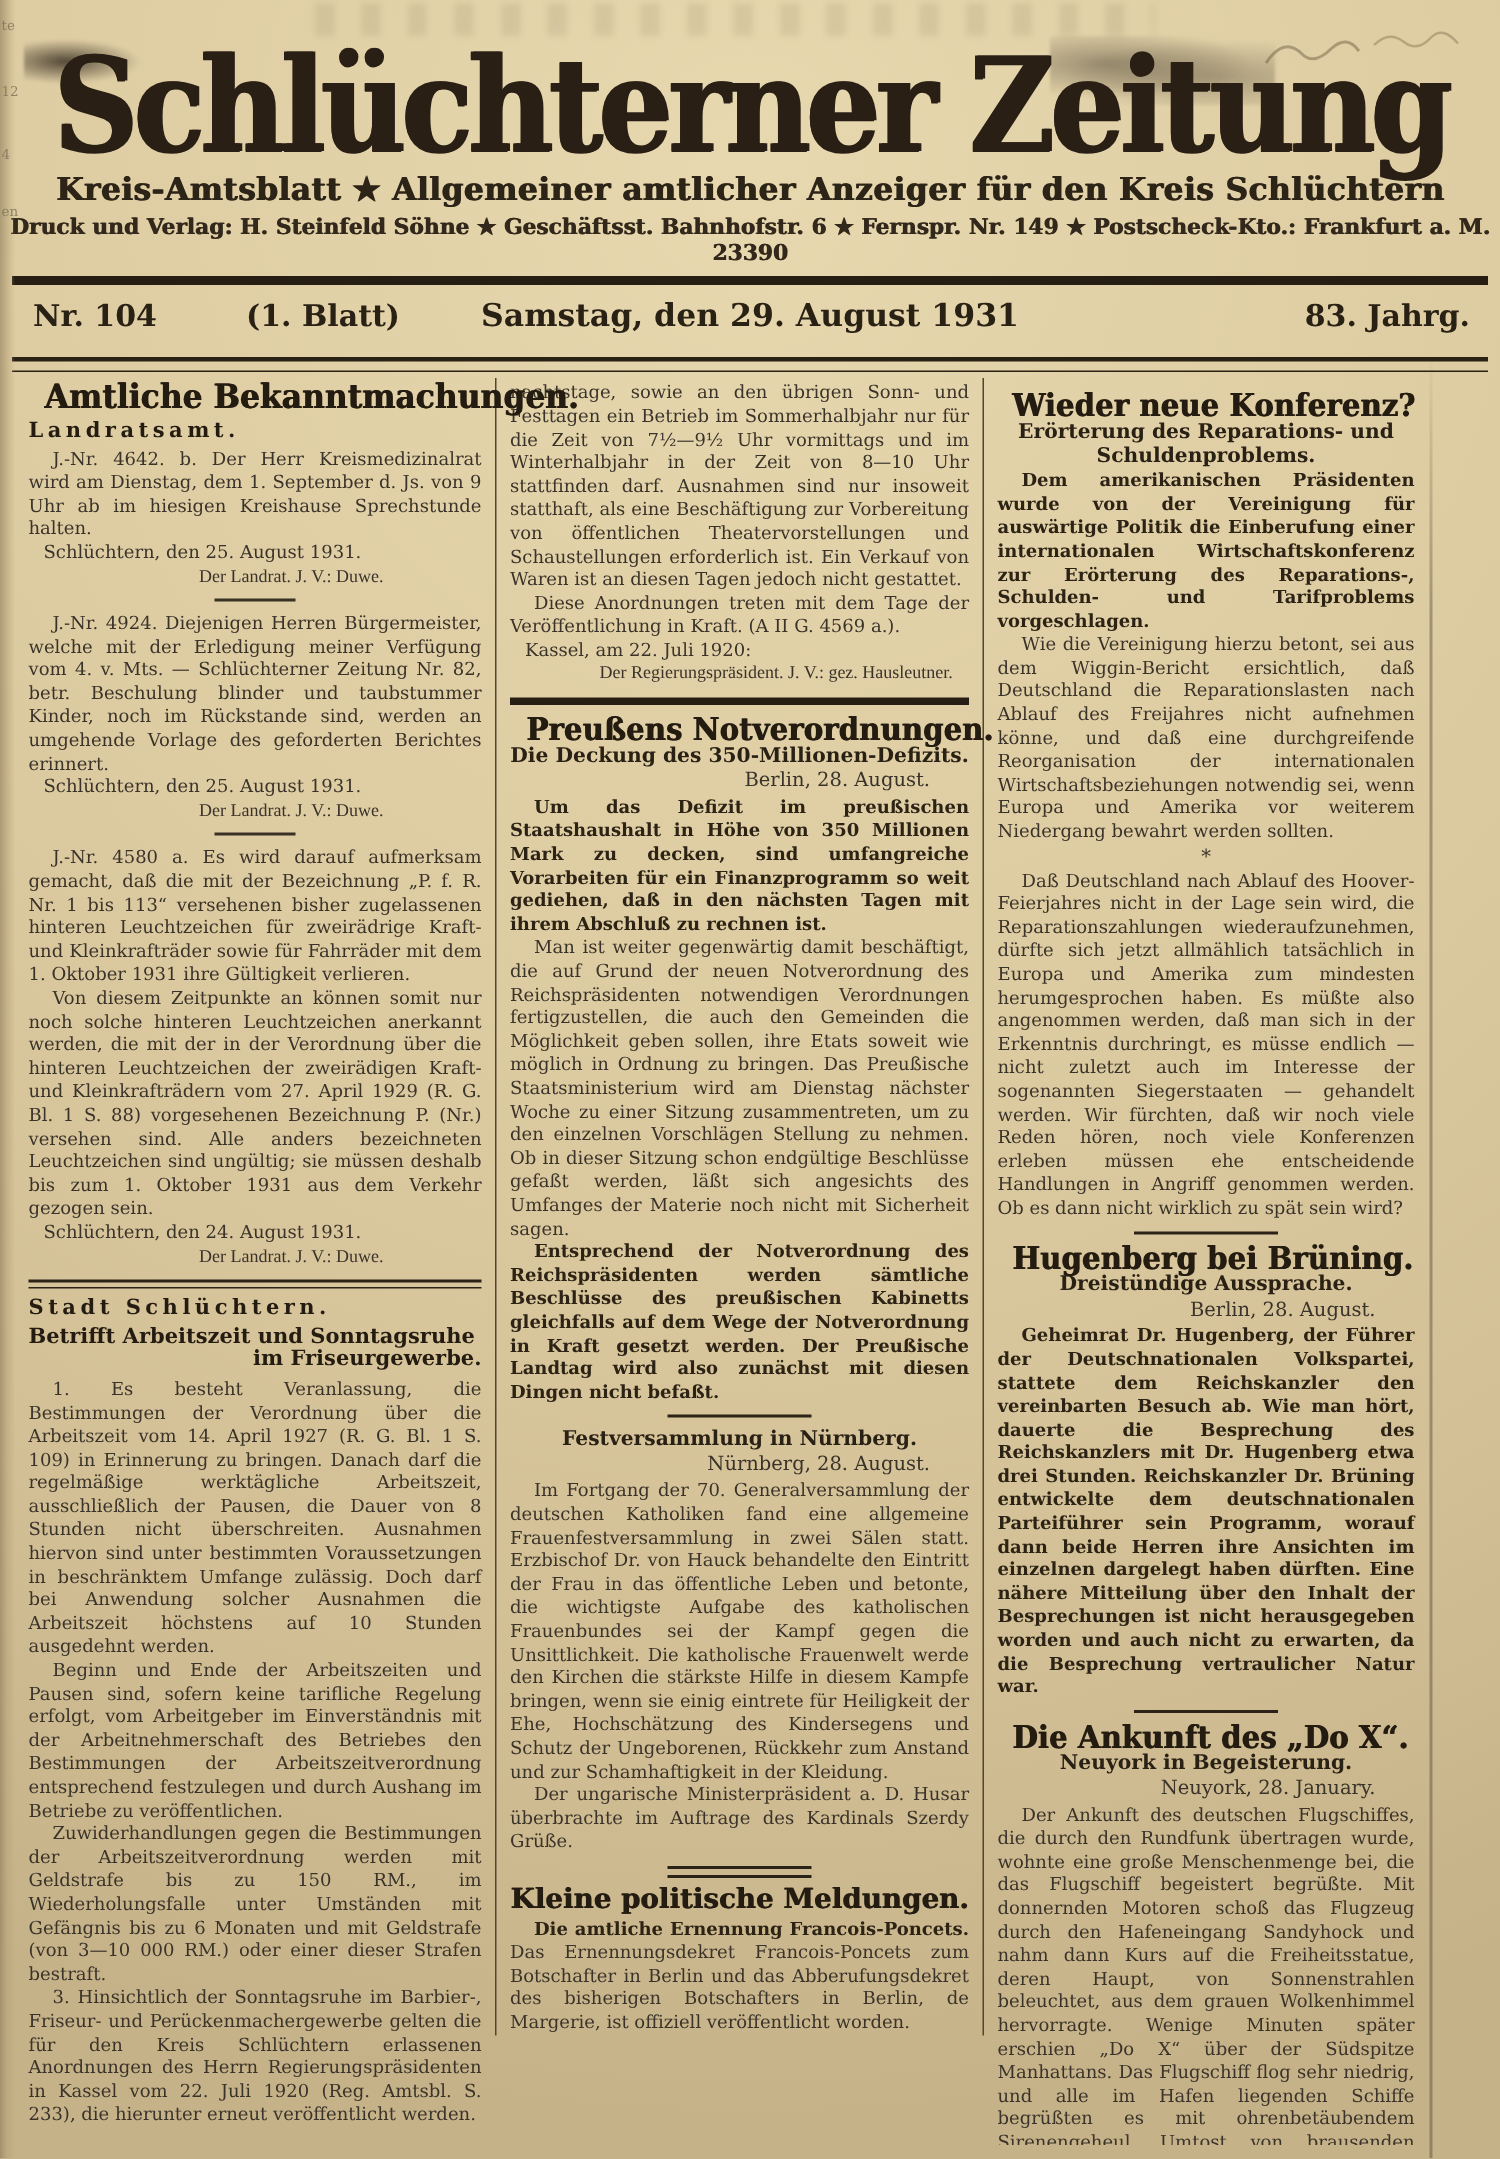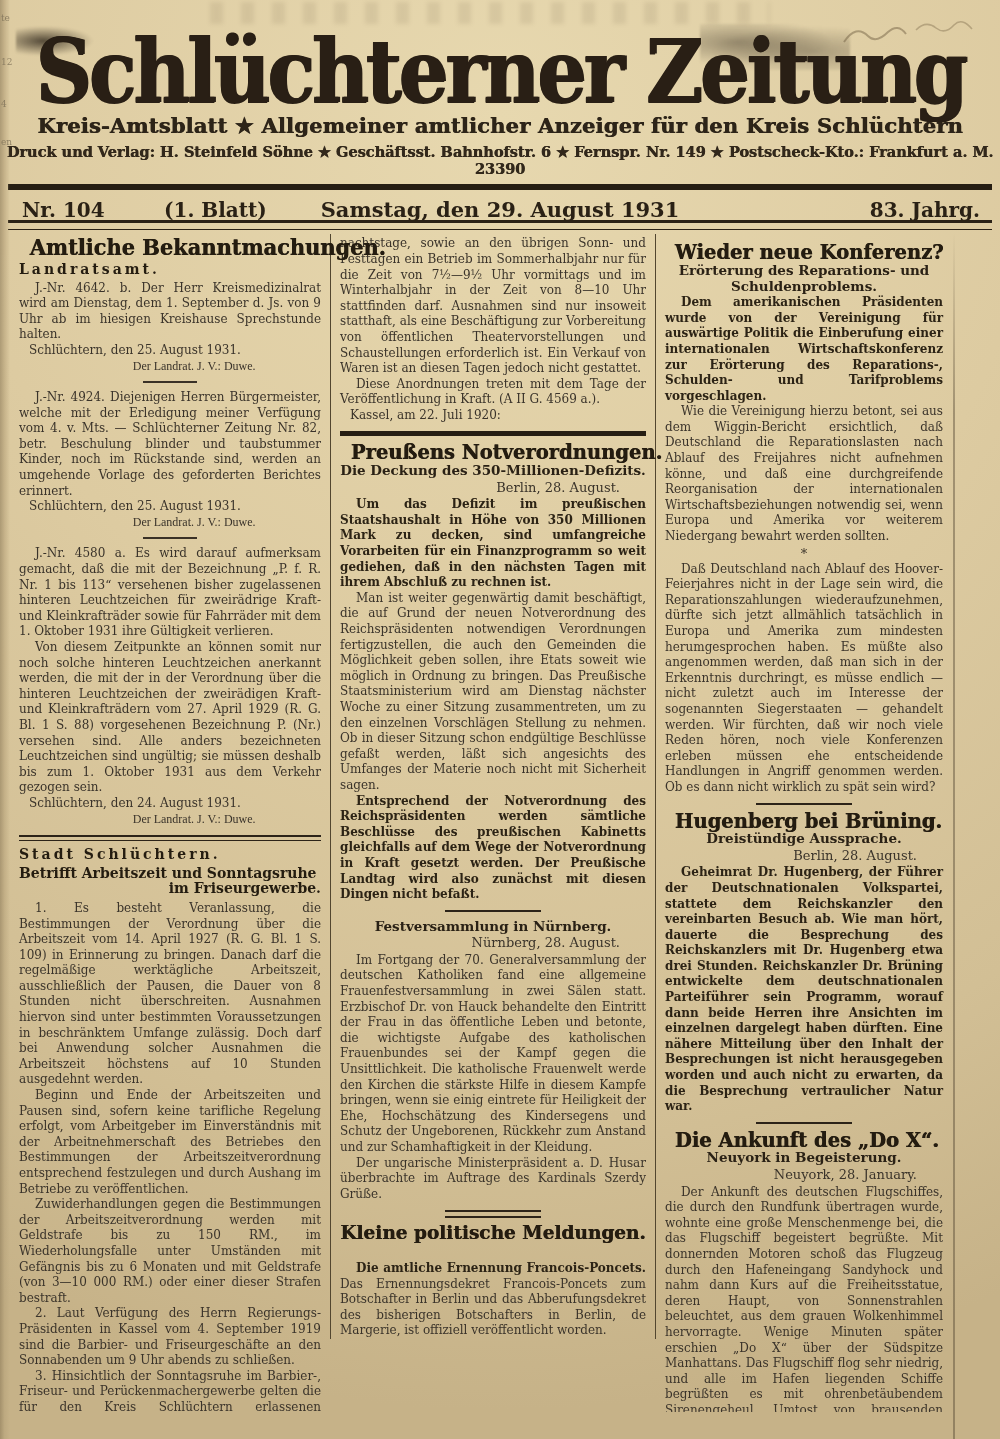--- a/index.html
+++ b/index.html
@@ -23,38 +23,38 @@
   
   .masthead{position:relative;padding-top:22px;border-radius:16px;}
   .nameplate{font-size:78px;font-weight:bold;line-height:1.12;text-align:center;color:#291f15;
     letter-spacing:-3px;transform:scaleY(1.12);transform-origin:top center;
     text-shadow:1.6px 0 0 #291f15, 0 1px 0 #291f15;}
   .subtitle{font-size:21px;font-weight:bold;text-align:center;color:#2d2418;margin-top:4px;
     letter-spacing:.2px;text-shadow:.7px 0 0 #2d2418;}
   .imprint{font-size:14.5px;font-weight:bold;text-align:center;color:#32281b;margin-top:5px;
     text-shadow:.5px 0 0 #32281b;}
   .rule-heavy{height:6px;background:#261e13;margin:7px 8px 0 8px;}
-  .daterow{position:relative;height:30px;margin:0 14px;font-weight:bold;color:#2a2115;}
+  .daterow{position:relative;height:48px;margin:0 14px;font-weight:bold;color:#2a2115;}
   .daterow .no{position:absolute;left:8px;top:8px;font-size:20px;}
   .daterow .sheet{position:absolute;left:150px;top:8px;font-size:20px;}
   .daterow .date{position:absolute;left:50%;transform:translateX(-50%);top:7px;font-size:21px;white-space:nowrap;}
   .daterow .vol{position:absolute;right:6px;top:8px;font-size:20px;}
   .rule-double{height:6px;border-top:3px solid #2a2115;border-bottom:1px solid #2a2115;margin:0 8px;}
   
   .columns{display:flex;align-items:flex-start;margin:4px 0 0 10px;height:1178px;overflow:hidden;}
   .col{box-sizing:border-box;padding:2px 9px 0 9px;font-size:12px;line-height:15.6px;}
   .col-1{width:320px;}
   .col-2{width:326px;border-left:1px solid #52462f;border-right:1px solid #52462f;}
   .col-3{width:296px;}
   
   .blk-h1,.blk-h2{font-weight:bold;text-align:center;color:#241c10;white-space:nowrap;
     transform:scaleX(.93);transform-origin:50% 50%;text-shadow:.6px 0 0 #241c10;}
   .blk-h1{font-size:22.5px;margin:4px 0 5px;}
   .blk-h2{font-size:21px;margin:8px 0 3px;}
-  .blk-h3{font-size:18.5px;font-weight:bold;text-align:center;color:#241c10;margin:7px 0 20px;
+  .blk-h3{font-size:18.5px;font-weight:bold;text-align:center;color:#241c10;margin:7px 0 4px;
     text-shadow:.5px 0 0 #241c10;}
   .blk-sec{font-size:14px;font-weight:bold;letter-spacing:3px;margin:6px 0 3px;color:#241c10;}
   .blk-sub{font-size:13.5px;font-weight:bold;text-align:center;margin:2px 0 1px;color:#2a2115;}
   .blk-sub-l{font-size:14px;font-weight:bold;margin:2px 0 0;color:#241c10;}
   .blk-sub-r{font-size:14px;font-weight:bold;text-align:right;margin:0 0 4px;color:#241c10;}
   .blk-date{font-size:13px;text-align:right;padding-right:26px;margin:1px 0 2px;}
   p{margin:0;}
   .blk-p{text-indent:16px;text-align:justify;}
   .noind{text-indent:0;}
   .bold{font-weight:bold;color:#2c2315;}
@@ -111,27 +111,27 @@
         <p class="blk-p">Von diesem Zeitpunkte an können somit nur noch solche hinteren Leuchtzeichen anerkannt werden, die mit der in der Verordnung über die hinteren Leuchtzeichen der zweirädigen Kraft- und Kleinkrafträdern vom 27. April 1929 (R. G. Bl. 1 S. 88) vorgesehenen Bezeichnung P. (Nr.) versehen sind. Alle anders bezeichneten Leuchtzeichen sind ungültig; sie müssen deshalb bis zum 1. Oktober 1931 aus dem Verkehr gezogen sein.</p>
         <p class="blk-place">Schlüchtern, den 24. August 1931.</p>
         <p class="blk-sign">Der Landrat. J. V.: Duwe.</p>
         <div class="blk-rule-med"></div>
         <div class="blk-sec">Stadt Schlüchtern.</div>
         <div class="blk-sub-l">Betrifft Arbeitszeit und Sonntagsruhe</div>
         <div class="blk-sub-r">im Friseurgewerbe.</div>
         <p class="blk-p">1. Es besteht Veranlassung, die Bestimmungen der Verordnung über die Arbeitszeit vom 14. April 1927 (R. G. Bl. 1 S. 109) in Erinnerung zu bringen. Danach darf die regelmäßige werktägliche Arbeitszeit, ausschließlich der Pausen, die Dauer von 8 Stunden nicht überschreiten. Ausnahmen hiervon sind unter bestimmten Voraussetzungen in beschränktem Umfange zulässig. Doch darf bei Anwendung solcher Ausnahmen die Arbeitszeit höchstens auf 10 Stunden ausgedehnt werden.</p>
         <p class="blk-p">Beginn und Ende der Arbeitszeiten und Pausen sind, sofern keine tarifliche Regelung erfolgt, vom Arbeitgeber im Einverständnis mit der Arbeitnehmerschaft des Betriebes den Bestimmungen der Arbeitszeitverordnung entsprechend festzulegen und durch Aushang im Betriebe zu veröffentlichen.</p>
         <p class="blk-p">Zuwiderhandlungen gegen die Bestimmungen der Arbeitszeitverordnung werden mit Geldstrafe bis zu 150 RM., im Wiederholungsfalle unter Umständen mit Gefängnis bis zu 6 Monaten und mit Geldstrafe (von 3—10 000 RM.) oder einer dieser Strafen bestraft.</p>
-        <p class="blk-p">2. Laut Verfügung des Herrn Regierungs-Präsidenten in Kassel vom 4. September 1919 sind die Barbier- und Friseurgeschäfte an den Sonnabenden um 9 Uhr abends zu schließen.</p>
         <p class="blk-p">3. Hinsichtlich der Sonntagsruhe im Barbier-, Friseur- und Perückenmachergewerbe gelten die für den Kreis Schlüchtern erlassenen Anordnungen des Herrn Regierungspräsidenten in Kassel vom 22. Juli 1920 (Reg. Amtsbl. S. 233), die hierunter erneut veröffentlicht werden.</p>
       </section>
     <section class="col col-2">
         <p class="blk-p noind">nachtstage, sowie an den übrigen Sonn- und Festtagen ein Betrieb im Sommerhalbjahr nur für die Zeit von 7½—9½ Uhr vormittags und im Winterhalbjahr in der Zeit von 8—10 Uhr stattfinden darf. Ausnahmen sind nur insoweit statthaft, als eine Beschäftigung zur Vorbereitung von öffentlichen Theatervorstellungen und Schaustellungen erforderlich ist. Ein Verkauf von Waren ist an diesen Tagen jedoch nicht gestattet.</p>
         <p class="blk-p">Diese Anordnungen treten mit dem Tage der Veröffentlichung in Kraft. (A II G. 4569 a.).</p>
         <p class="blk-place">Kassel, am 22. Juli 1920:</p>
+        <p class="blk-sign">Der Regierungspräsident. J. V.: gez. Hausleutner.</p>
         <div class="blk-rule-thick"></div>
         <div class="blk-h2">Preußens Notverordnungen.</div>
         <div class="blk-sub">Die Deckung des 350-Millionen-Defizits.</div>
         <div class="blk-date">Berlin, 28. August.</div>
         <p class="blk-p bold">Um das Defizit im preußischen Staatshaushalt in Höhe von 350 Millionen Mark zu decken, sind umfangreiche Vorarbeiten für ein Finanzprogramm so weit gediehen, daß in den nächsten Tagen mit ihrem Abschluß zu rechnen ist.</p>
         <p class="blk-p">Man ist weiter gegenwärtig damit beschäftigt, die auf Grund der neuen Notverordnung des Reichspräsidenten notwendigen Verordnungen fertigzustellen, die auch den Gemeinden die Möglichkeit geben sollen, ihre Etats soweit wie möglich in Ordnung zu bringen. Das Preußische Staatsministerium wird am Dienstag nächster Woche zu einer Sitzung zusammentreten, um zu den einzelnen Vorschlägen Stellung zu nehmen. Ob in dieser Sitzung schon endgültige Beschlüsse gefaßt werden, läßt sich angesichts des Umfanges der Materie noch nicht mit Sicherheit sagen.</p>
         <p class="blk-p bold">Entsprechend der Notverordnung des Reichspräsidenten werden sämtliche Beschlüsse des preußischen Kabinetts gleichfalls auf dem Wege der Notverordnung in Kraft gesetzt werden. Der Preußische Landtag wird also zunächst mit diesen Dingen nicht befaßt.</p>
         <div class="blk-rule-short"></div>
         <div class="blk-sub">Festversammlung in Nürnberg.</div>
         <div class="blk-date">Nürnberg, 28. August.</div>

